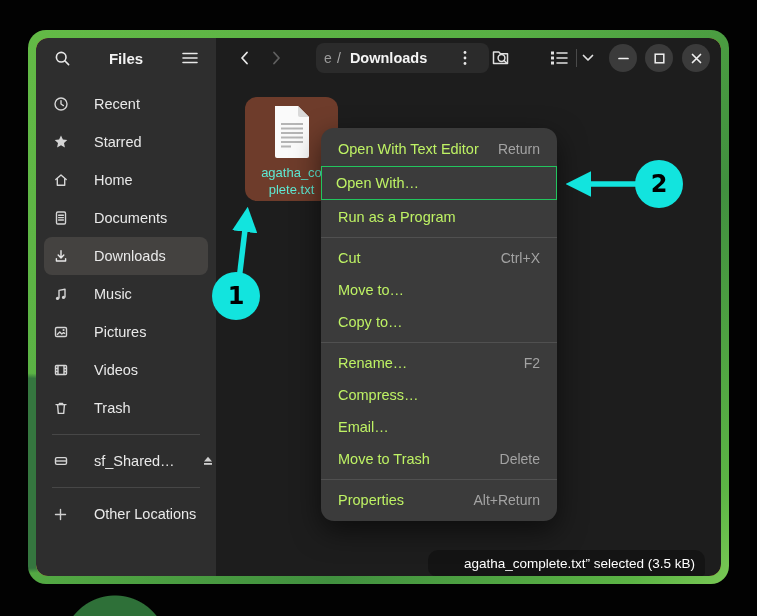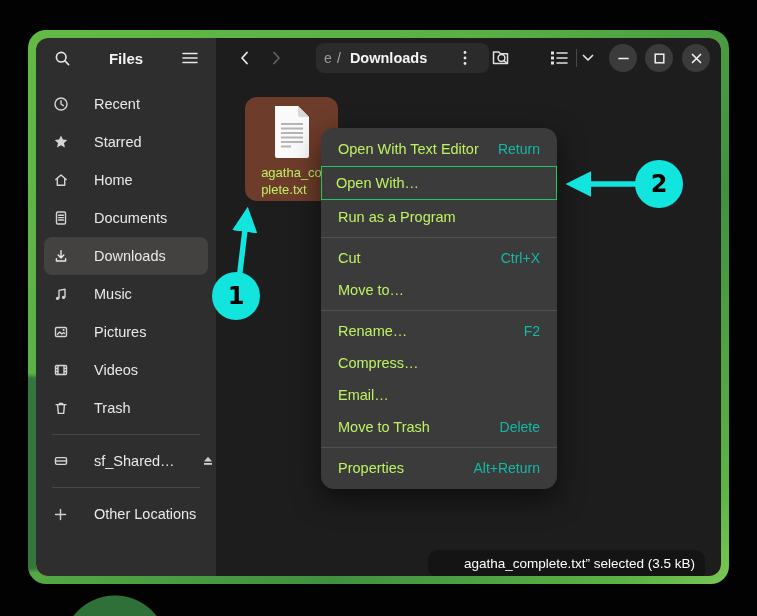--- a/index.html
+++ b/index.html
@@ -49,32 +49,32 @@
   .crumb-sep{color:#a8a8a8;font-size:14px;margin:0 9px 0 5px;}
   .crumb-current{color:#f4f4f4;font-weight:bold;font-size:14.5px;}
   .kebab{margin-left:auto;}
   .tb-sep{position:absolute;left:360px;top:11px;width:1px;height:18px;background:#4a4a4a;}
   .win-btn{position:absolute;top:6px;width:28px;height:28px;border-radius:50%;background:#3b3b3b;display:flex;align-items:center;justify-content:center;}
   
   .file-tile{
     position:absolute;left:245px;top:97px;width:93px;height:104px;border-radius:12px;
     background:#6e3c2b;z-index:2;display:flex;flex-direction:column;align-items:center;
   }
-  .file-label{color:#bef264;font-size:13px;line-height:16.5px;margin-top:5px;}
+  .file-label{color:#5eead4;font-size:13px;line-height:16.5px;text-align:center;margin-top:5px;}
   
   .context-menu{
     position:absolute;left:321px;top:128px;width:236px;z-index:5;
     background:#3b3b3b;border-radius:13px;padding:5px 0;box-sizing:border-box;
     box-shadow:0 10px 28px rgba(0,0,0,.55);
   }
   .menu-item{
     height:32px;display:flex;align-items:center;padding:0 17px;box-sizing:border-box;
   }
   .mi-label{color:#bef264;font-size:14.5px;}
-  .mi-shortcut{margin-left:auto;color:#14b8a6;font-size:14px;text-align:center;}
+  .mi-shortcut{margin-left:auto;color:#a3a3a3;font-size:14px;text-align:center;}
   .menu-item.highlighted{
     height:34px;border:1px solid #22c55e;margin:1px 0;padding:0 14px;
   }
   .menu-sep{height:1px;background:#505050;margin:4px 0;}
   
   .status-bar{
     position:absolute;left:428px;top:550px;width:277px;height:26px;z-index:4;
     background:#141414;border-radius:10px 10px 4px 8px;
     display:flex;align-items:center;justify-content:flex-end;padding:0 10px;box-sizing:border-box;
   }
@@ -330,20 +330,24 @@
   </div>
   <div class="menu-sep"></div>
   <div class="menu-item">
     <span class="mi-label">Cut</span>
     <span class="mi-shortcut">Ctrl+X</span>
   </div>
   <div class="menu-item">
     <span class="mi-label">Move to…</span>
     <span class="mi-shortcut"></span>
   </div>
+  <div class="menu-item">
+    <span class="mi-label">Copy to…</span>
+    <span class="mi-shortcut"></span>
+  </div>
   <div class="menu-sep"></div>
   <div class="menu-item">
     <span class="mi-label">Rename…</span>
     <span class="mi-shortcut">F2</span>
   </div>
   <div class="menu-item">
     <span class="mi-label">Compress…</span>
     <span class="mi-shortcut"></span>
   </div>
   <div class="menu-item">

